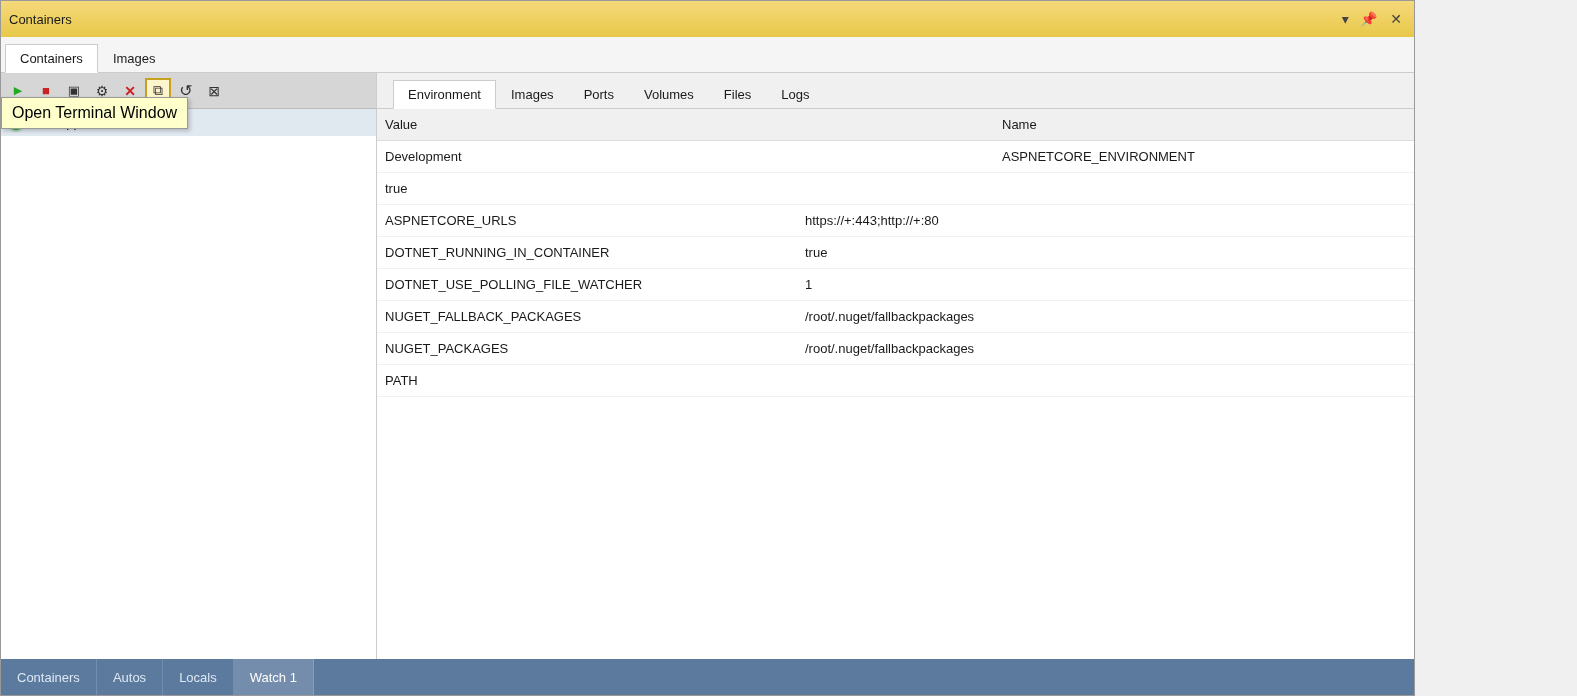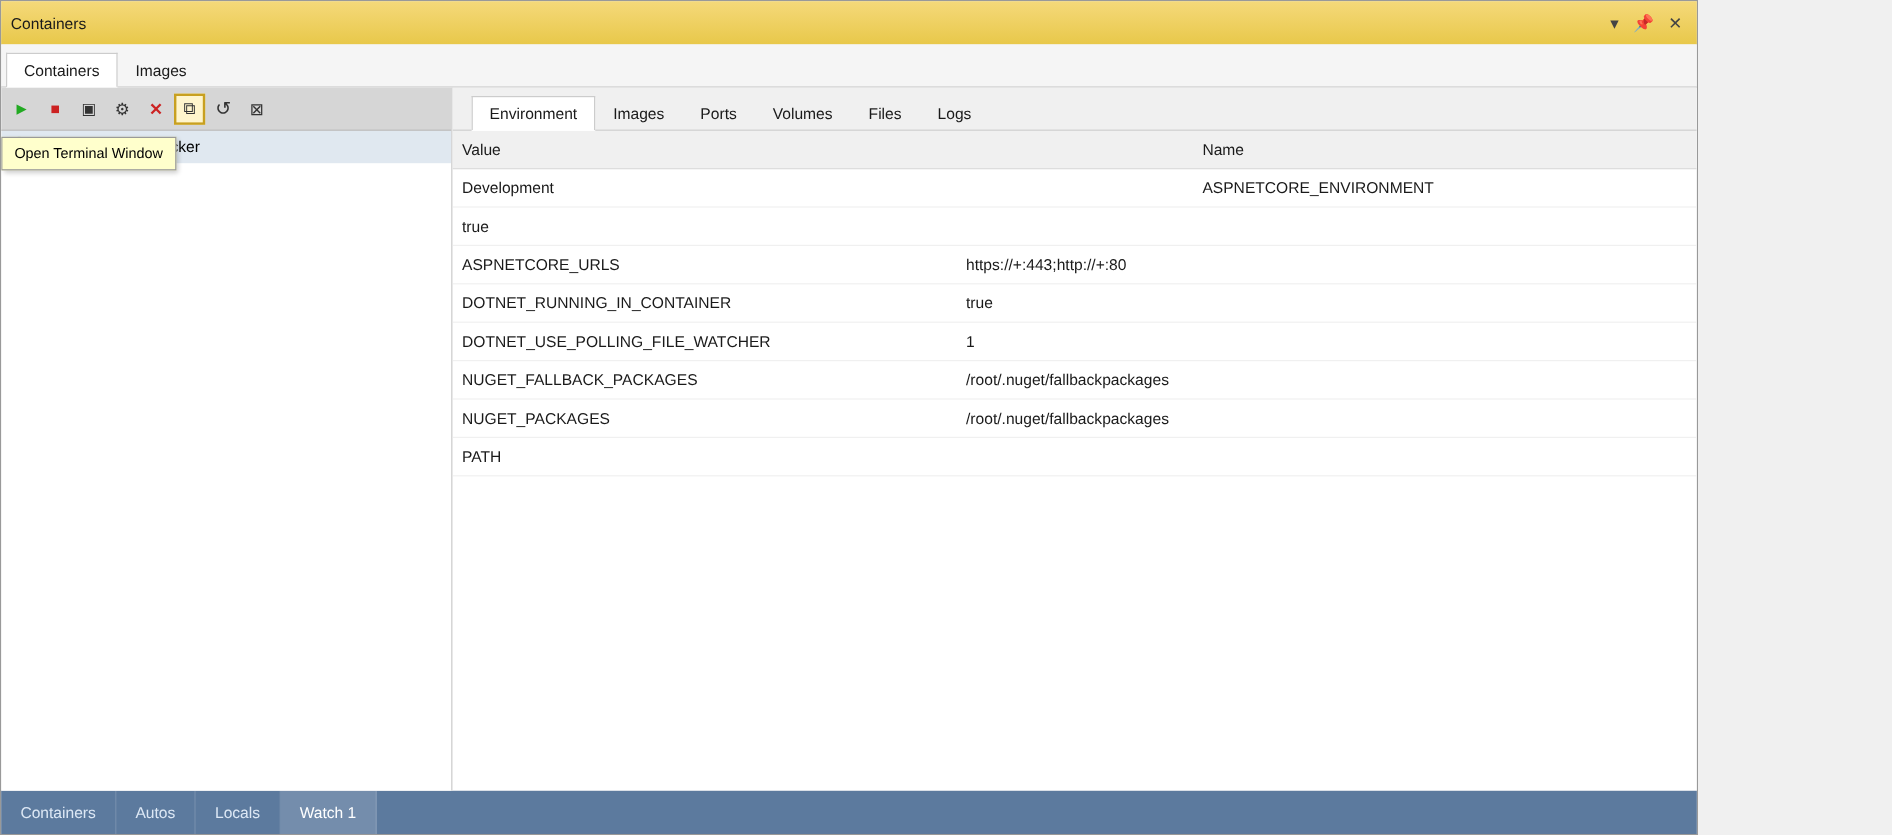--- a/index.html
+++ b/index.html
@@ -119,26 +119,26 @@
       color: #333;
     }
 
     .toolbar-btn.active-tool {
       background: #fff5cc;
       border: 2px solid #c8a020;
     }
 
     .tooltip-popup {
       position: absolute;
-      top: 41px;
+      top: 24px;
       left: 0;
       background: #ffffcc;
       border: 1px solid #999;
       padding: 6px 10px;
-      font-size: 12px;
+      font-size: 16px;
       color: #000;
       z-index: 10;
       white-space: nowrap;
       box-shadow: 2px 2px 4px rgba(0,0,0,0.2);
     }
 
     .container-list {
       flex: 1;
       overflow-y: auto;
     }

